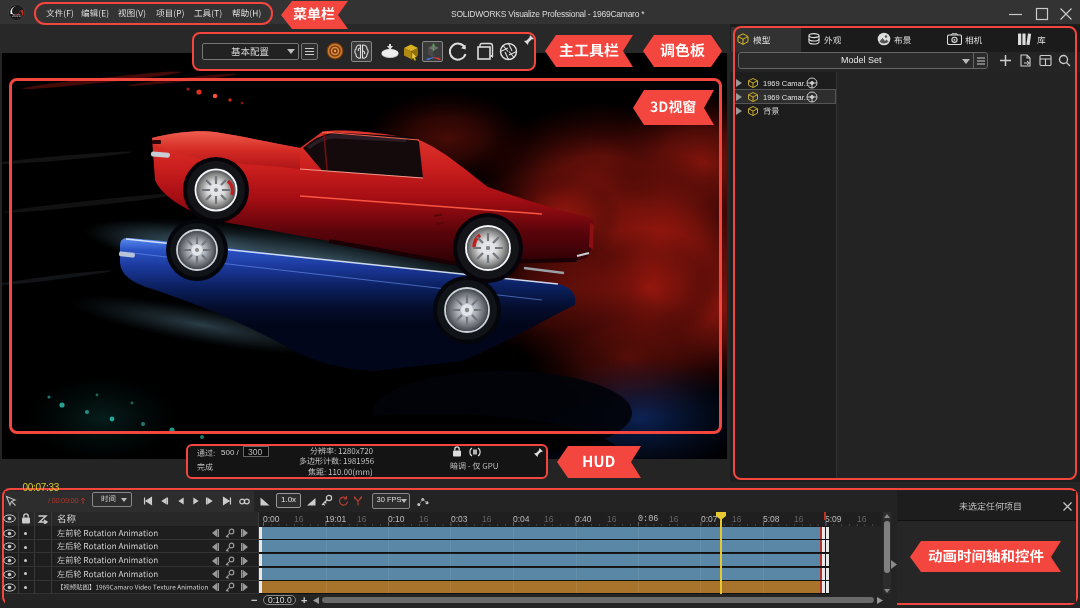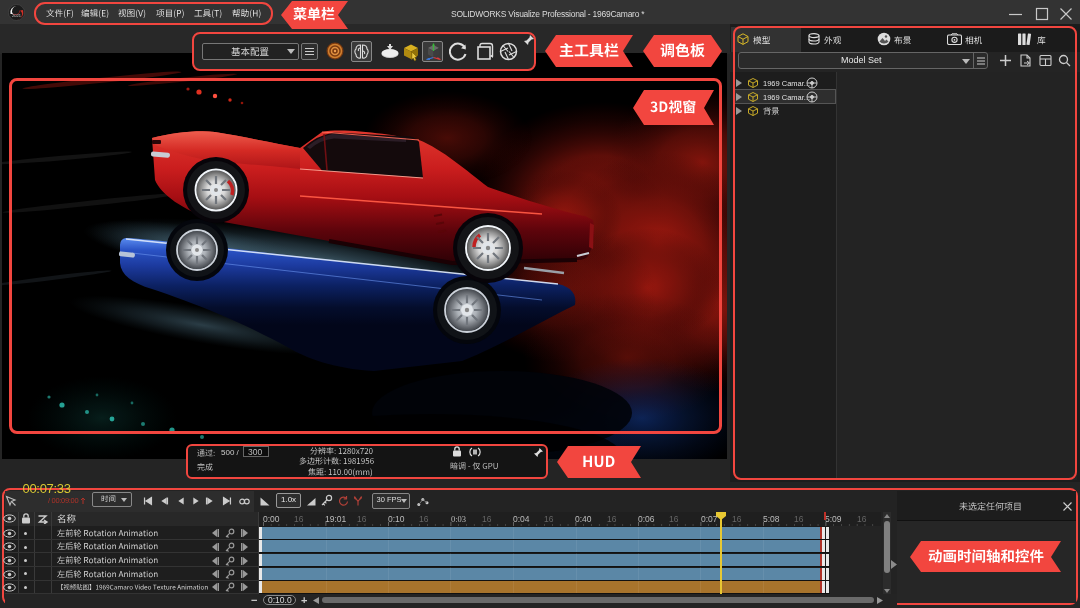--- a/index.html
+++ b/index.html
@@ -472,21 +472,21 @@
       </svg>
     </div>
   </div>
 <div class="" style="left:2px;top:488px;width:1076px;height:117px;background:#232323;border:2.5px solid #f2463f;border-radius:8px"></div>
 <div class="" style="left:5px;top:491px;width:892px;height:21px;background:#2d2d2d"></div>
 <div class="" style="left:254px;top:491px;width:643px;height:21px;background:#232323"></div>
 <svg style="position:absolute;left:5px;top:495px" width="12" height="12">
 <path d="M1.5,1.5 L5,10 L6.4,6.4 L10,5 Z" fill="none" stroke="#bbb" stroke-width="1.1"></path>
     <path d="M6.4,6.4 L10.5,10.5" stroke="#bbb" stroke-width="1.1"></path>
   </svg>
-<div style="position:absolute;left:22.5px;top:482px;font-size:13px;color:#d8c832;font-weight:normal;white-space:nowrap;line-height:1.1;letter-spacing:-0.3px;">00:07:33</div>
+<div style="position:absolute;left:22.5px;top:482px;font-size:10px;color:#d8c832;font-weight:normal;white-space:nowrap;line-height:1.1;letter-spacing:-0.3px;">00:07:33</div>
 <div style="position:absolute;left:48px;top:496.5px;font-size:7.5px;color:#b03228;font-weight:normal;white-space:nowrap;line-height:1.1;letter-spacing:-0.3px;">/ 00:09:00</div>
 <svg style="position:absolute;left:80px;top:497px" width="6" height="8">
     <path d="M3,1 L3,7 M1,3 L3,1 L5,3" stroke="#b03228" stroke-width="1" fill="none"></path>
   </svg>
 <div class="" style="left:92px;top:492px;width:40px;height:15px;background:#2d2d2d;border:1px solid #888;border-radius:2px"></div>
 <div style="position:absolute;left:101px;top:495px;">
     <svg width="15" height="8" style="display:block" fill="#ddd">
       <path transform="translate(0.0,6.5)" d="M3.6 -3.4C4 -2.8 4.5 -2 4.7 -1.6L5.2 -1.8C4.9 -2.3 4.4 -3.1 4 -3.6ZM2.4 -3V-1.3H1.1V-3ZM2.4 -3.5H1.1V-5.2H2.4ZM0.6 -5.7V-0.2H1.1V-0.8H3V-5.7ZM5.7 -6.3V-4.8H3.3V-4.2H5.7V-0.2C5.7 -0.1 5.7 -0 5.5 -0C5.4 -0 4.8 -0 4.2 -0.1C4.3 0.1 4.4 0.4 4.4 0.5C5.2 0.5 5.7 0.5 5.9 0.4C6.2 0.3 6.3 0.2 6.3 -0.2V-4.2H7.2V-4.8H6.3V-6.3Z"></path>
       <path transform="translate(7.5,6.5)" d="M0.7 -4.6V0.6H1.3V-4.6ZM0.8 -5.9C1.1 -5.6 1.5 -5.1 1.7 -4.8L2.2 -5.1C2 -5.4 1.6 -5.9 1.2 -6.2ZM2.8 -2.2H4.6V-1.2H2.8ZM2.8 -3.7H4.6V-2.7H2.8ZM2.3 -4.2V-0.7H5.2V-4.2ZM2.6 -5.9V-5.3H6.3V-0.1C6.3 0 6.2 0 6.1 0.1C6 0.1 5.7 0.1 5.4 0C5.5 0.2 5.6 0.4 5.6 0.6C6.1 0.6 6.4 0.6 6.6 0.5C6.8 0.4 6.8 0.2 6.8 -0.1V-5.9Z"></path>
     </svg>
@@ -881,27 +881,27 @@
       <rect x="597.8" y="12" width="0.7" height="2" fill="#555"></rect>
       <rect x="605.6" y="12" width="0.7" height="2" fill="#555"></rect>
       <rect x="613.4" y="12" width="0.7" height="2" fill="#555"></rect>
     </svg>
     <div style="position:absolute;left:4px;top:2px;font-size:8.5px;color:#bbb;font-family:'Liberation Sans'">0:00</div>
     <div style="position:absolute;left:35px;top:2px;font-size:8.5px;color:#666;font-family:'Liberation Sans'">16</div>
     <div style="position:absolute;left:66px;top:2px;font-size:8.5px;color:#bbb;font-family:'Liberation Sans'">19:01</div>
     <div style="position:absolute;left:98px;top:2px;font-size:8.5px;color:#666;font-family:'Liberation Sans'">16</div>
     <div style="position:absolute;left:129px;top:2px;font-size:8.5px;color:#bbb;font-family:'Liberation Sans'">0:10</div>
     <div style="position:absolute;left:160px;top:2px;font-size:8.5px;color:#666;font-family:'Liberation Sans'">16</div>
-    <div style="position:absolute;left:192px;top:2px;font-size:8.5px;color:#bbb;font-family:Liberation Serif, serif">0:03</div>
+    <div style="position:absolute;left:192px;top:2px;font-size:8.5px;color:#bbb;font-family:Liberation Sans, sans-serif">0:03</div>
     <div style="position:absolute;left:223px;top:2px;font-size:8.5px;color:#666;font-family:'Liberation Sans'">16</div>
     <div style="position:absolute;left:254px;top:2px;font-size:8.5px;color:#bbb;font-family:'Liberation Sans'">0:04</div>
     <div style="position:absolute;left:285px;top:2px;font-size:8.5px;color:#666;font-family:'Liberation Sans'">16</div>
     <div style="position:absolute;left:316px;top:2px;font-size:8.5px;color:#bbb;font-family:'Liberation Sans'">0:40</div>
     <div style="position:absolute;left:348px;top:2px;font-size:8.5px;color:#666;font-family:'Liberation Sans'">16</div>
-    <div style="position:absolute;left:379px;top:2px;font-size:8.5px;color:#bbb;font-family:Liberation Sans, sans-serif">0:06</div>
+    <div style="position:absolute;left:379px;top:2px;font-size:8.5px;color:#bbb;font-family:Liberation Mono, monospace">0:06</div>
     <div style="position:absolute;left:410px;top:2px;font-size:8.5px;color:#666;font-family:'Liberation Sans'">16</div>
     <div style="position:absolute;left:442px;top:2px;font-size:8.5px;color:#bbb;font-family:'Liberation Sans'">0:07</div>
     <div style="position:absolute;left:473px;top:2px;font-size:8.5px;color:#666;font-family:'Liberation Sans'">16</div>
     <div style="position:absolute;left:504px;top:2px;font-size:8.5px;color:#bbb;font-family:'Liberation Sans'">5:08</div>
     <div style="position:absolute;left:535px;top:2px;font-size:8.5px;color:#666;font-family:'Liberation Sans'">16</div>
     <div style="position:absolute;left:566px;top:2px;font-size:8.5px;color:#bbb;font-family:'Liberation Sans'">5:09</div>
     <div style="position:absolute;left:598px;top:2px;font-size:8.5px;color:#666;font-family:'Liberation Sans'">16</div>
   </div>
 <div class="" style="left:262px;top:527px;width:558px;height:12px;background:#5b87a6"></div>
 <div class="" style="left:259px;top:527px;width:3px;height:12px;background:#e8e8e8"></div>

